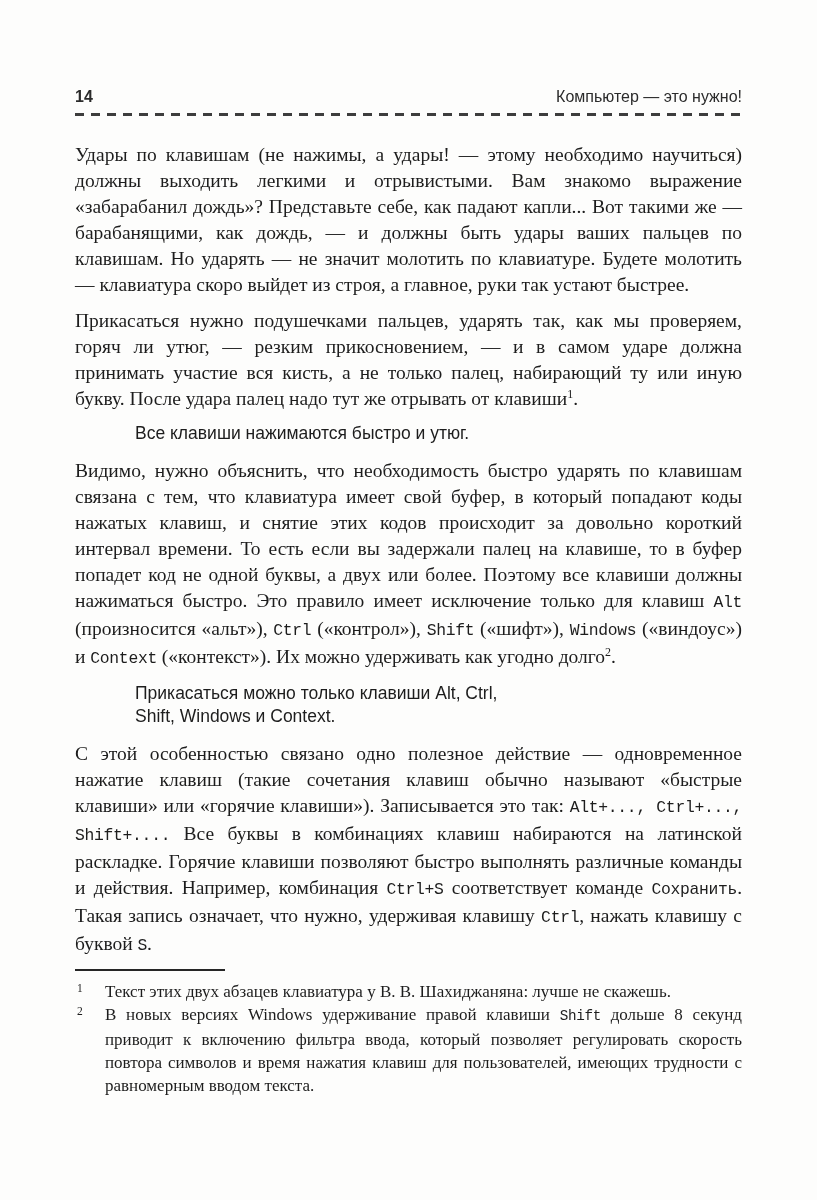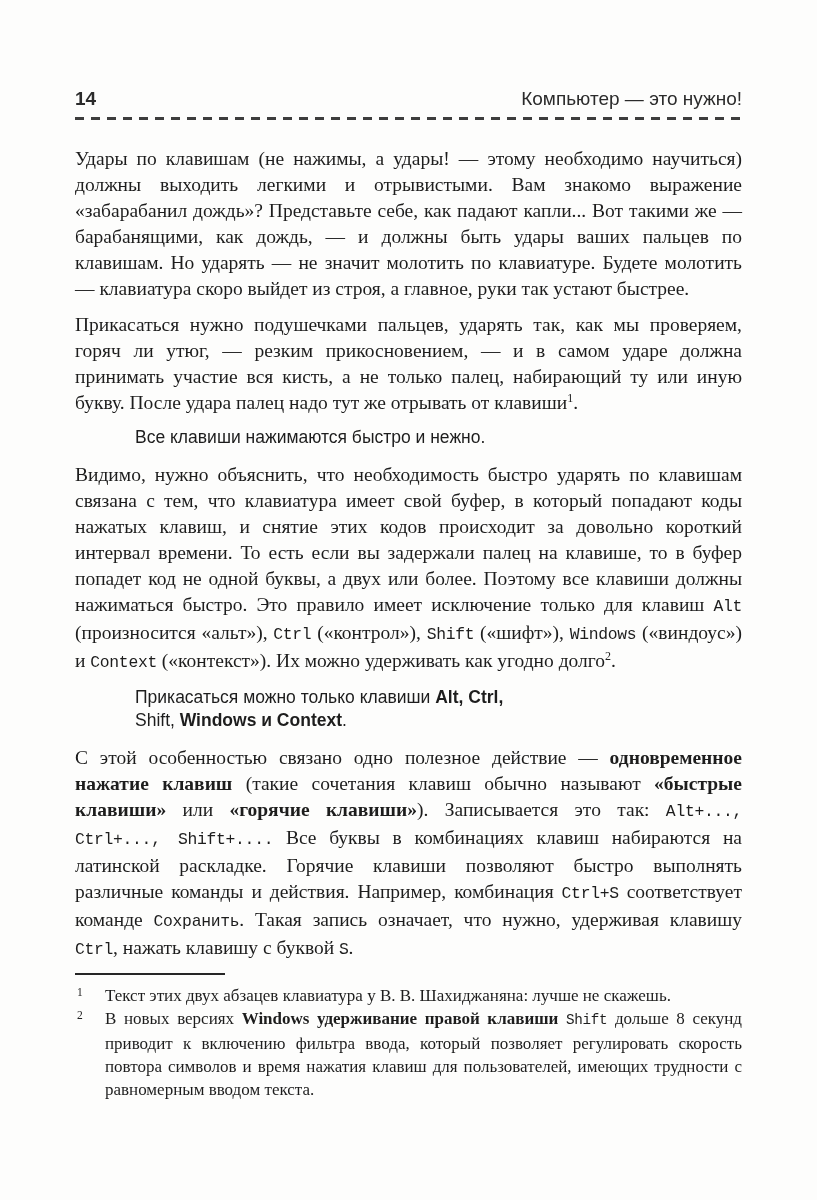--- a/index.html
+++ b/index.html
@@ -12,42 +12,42 @@
     box-sizing:border-box;
     width:817px;height:1200px;
     padding:88px 75px 0 75px;
     background:#fdfdfc;
     color:#1d1d1d;
   }
   
   .running-head{
     display:flex;justify-content:space-between;align-items:baseline;
     font-family:"Liberation Sans",sans-serif;
-    font-size:19px;color:#2b2b2b;
+    font-size:16px;color:#2b2b2b;
   }
   .page-num{font-weight:bold;}
   .head-rule{
     height:3px;margin-top:7px;
     background:repeating-linear-gradient(90deg,#3d3d3d 0 9px,transparent 9px 16px);
   }
   
   main{margin-top:26px;}
   .paragraph{
     font-family:"Liberation Serif",serif;
     font-size:19.5px;line-height:26px;
     text-align:justify;
     margin:0 0 10px 0;
   }
   .note{
     font-family:"Liberation Sans",sans-serif;
     font-size:17.5px;line-height:23px;
     margin:3px 0 13px 60px;
     text-align:left;
   }
-  .bold{font-weight:bold;margin-top:36px;}
+  .bold{font-weight:normal;margin-top:36px;}
   .mono{
     font-family:Liberation Mono, monospace;
     font-size:0.84em;
     letter-spacing:-0.3px;
   }
   sup.fn-ref{font-size:12px;line-height:0;}
   
   .footnotes{margin-top:2px;}
   .fn-rule{width:150px;height:2px;background:#262626;margin:8px 0 9px 0;}
   .footnote{
@@ -71,21 +71,21 @@
     <div class="running-head">
       <span class="page-num">14</span>
       <span class="head-title">Компьютер — это нужно!</span>
     </div>
     <div class="head-rule"></div>
   </header>
 
   <main id="page-body">
       <div class="paragraph"><span>Удары по клавишам (не нажимы, а удары! — этому необходимо научиться) должны выходить легкими и отрывистыми. Вам знакомо выражение «забарабанил дождь»? Представьте себе, как падают капли... Вот такими же — барабанящими, как дождь, — и должны быть удары ваших пальцев по клавишам. Но ударять — не значит молотить по клавиатуре. Будете молотить — клавиатура скоро выйдет из строя, а главное, руки так устают быстрее.</span></div>
       <div class="paragraph"><span>Прикасаться нужно подушечками пальцев, ударять так, как мы проверяем, горяч ли утюг, — резким прикосновением, — и в самом ударе должна принимать участие вся кисть, а не только палец, набирающий ту или иную букву. После удара палец надо тут же отрывать от клавиши</span><sup class="fn-ref">1</sup><span>.</span></div>
-      <div class="note"><span>Все клавиши нажимаются быстро и нежно.</span></div>
+      <div class="note"><span>Все клавиши нажимаются быстро и утюг.</span></div>
       <div class="paragraph"><span>Видимо, нужно объяснить, что необходимость быстро ударять по клавишам связана с тем, что клавиатура имеет свой буфер, в который попадают коды нажатых клавиш, и снятие этих кодов происходит за довольно короткий интервал времени. То есть если вы задержали палец на клавише, то в буфер попадет код не одной буквы, а двух или более. Поэтому все клавиши должны нажиматься быстро. Это правило имеет исключение только для клавиш </span><span class="mono">Alt</span><span> (произносится «альт»), </span><span class="mono">Ctrl</span><span> («контрол»), </span><span class="mono">Shift</span><span> («шифт»), </span><span class="mono">Windows</span><span> («виндоус») и </span><span class="mono">Context</span><span> («контекст»). Их можно удерживать как угодно долго</span><sup class="fn-ref">2</sup><span>.</span></div>
       <div class="note"><span>Прикасаться можно только клавиши </span><span class="bold">Alt, Ctrl,</span><br><span>Shift, </span><span class="bold">Windows и Context</span><span>.</span></div>
       <div class="paragraph"><span>С этой особенностью связано одно полезное действие — </span><span class="bold">одновременное нажатие клавиш</span><span> (такие сочетания клавиш обычно называют </span><span class="bold">«быстрые клавиши»</span><span> или </span><span class="bold">«горячие клавиши»</span><span>). Записывается это так: </span><span class="mono">Alt+..., Ctrl+..., Shift+....</span><span> Все буквы в комбинациях клавиш набираются на латинской раскладке. Горячие клавиши позволяют быстро выполнять различные команды и действия. Например, комбинация </span><span class="mono">Ctrl+S</span><span> соответствует команде </span><span class="mono">Сохранить</span><span>. Такая запись означает, что нужно, удерживая клавишу </span><span class="mono">Ctrl</span><span>, нажать клавишу с буквой </span><span class="mono">S</span><span>.</span></div>
     </main>
 
   <section class="footnotes">
     <div class="fn-rule"></div>
     <div id="footnotes-list">
         <div class="footnote"><span class="fn-marker">1</span><span>Текст этих двух абзацев клавиатура у В. В. Шахиджаняна: лучше не скажешь.</span></div>
         <div class="footnote"><span class="fn-marker">2</span><span>В новых версиях </span><span class="bold">Windows удерживание правой клавиши</span><span> </span><span class="mono">Shift</span><span> дольше 8 секунд приводит к включению фильтра ввода, который позволяет регулировать скорость повтора символов и время нажатия клавиш для пользователей, имеющих трудности с равномерным вводом текста.</span></div>

